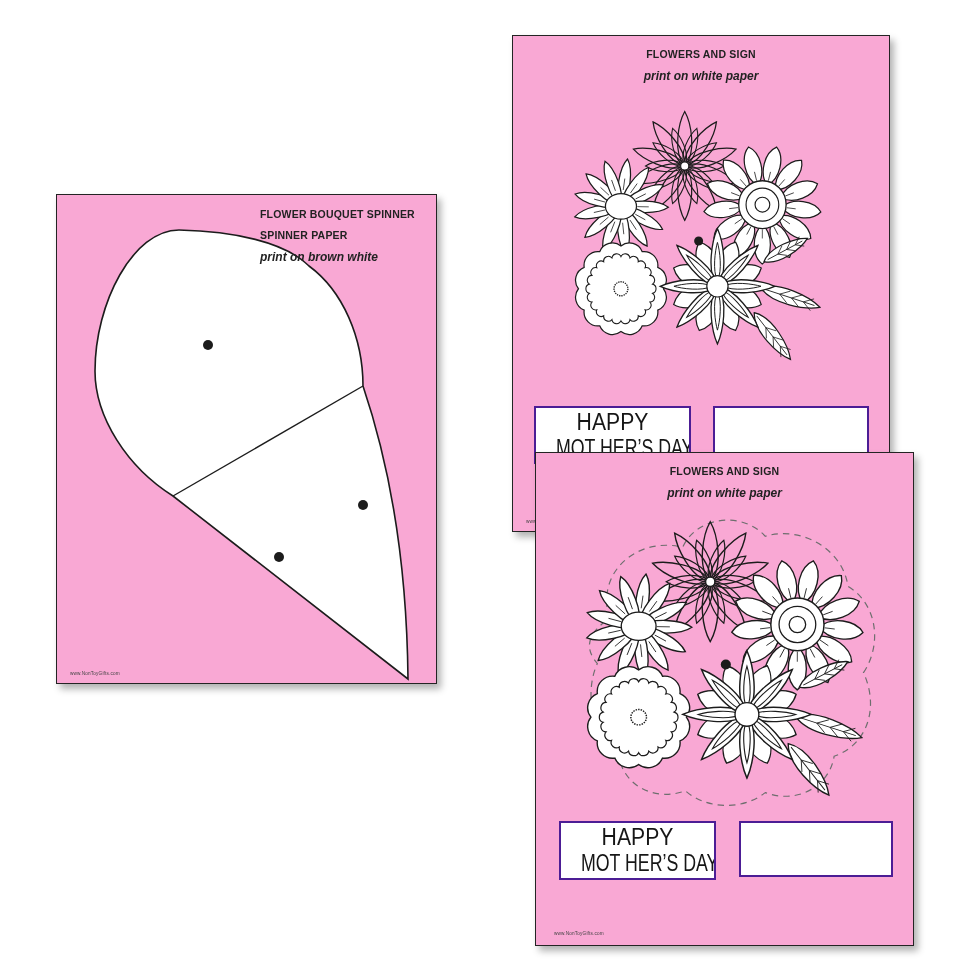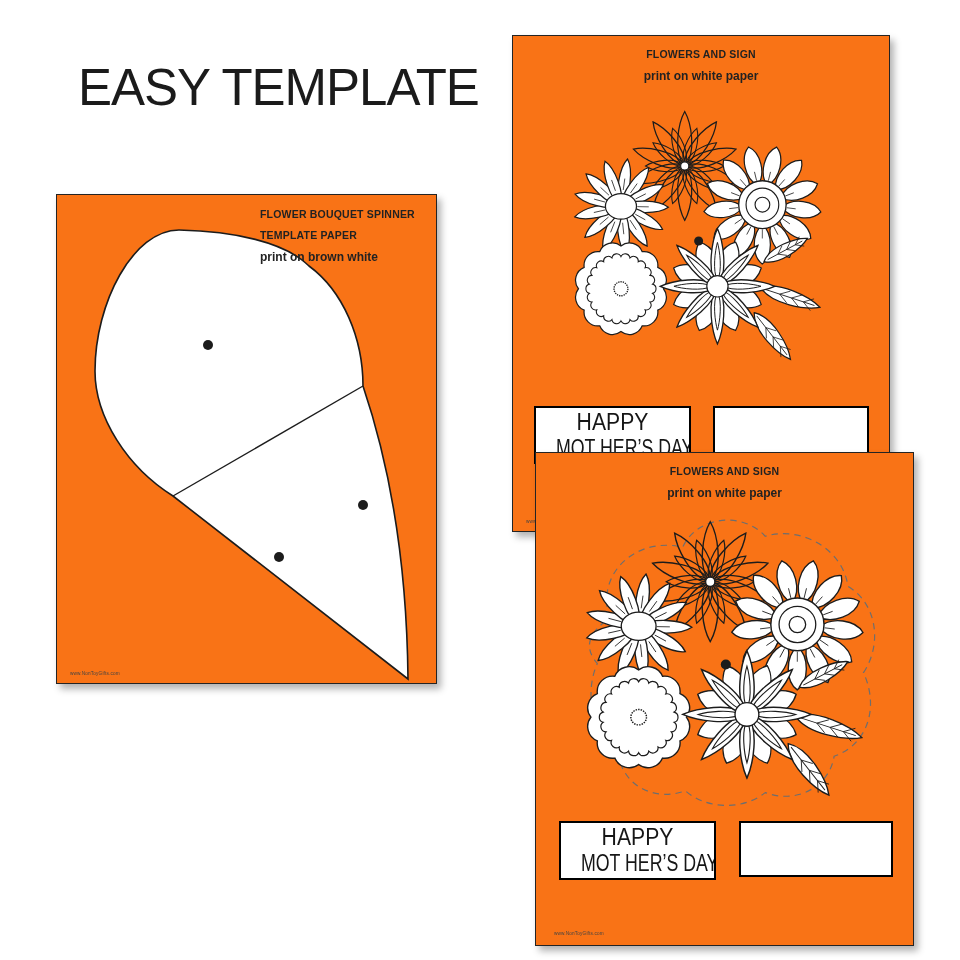--- a/index.html
+++ b/index.html
@@ -1,64 +1,63 @@
 <!DOCTYPE html>
 <html><head>
 <meta charset="utf-8">
 <style>
   html,body{margin:0;padding:0;background:#ffffff;}
   .board{position:relative;width:960px;height:960px;background:#ffffff;overflow:hidden;
          font-family:"Liberation Sans",sans-serif;color:#1c1c1c;}
   .main-title{position:absolute;left:78px;top:58px;margin:0;font-size:51px;font-weight:500;
               letter-spacing:-1px;color:#1b1b1b;font-family:"Liberation Sans",sans-serif;}
-  .sheet{position:absolute;background:#f97316;border:1.5px solid #242424;
+  .sheet{position:absolute;background:#f9a8d4;border:1.5px solid #242424;
          box-shadow:4px 5px 7px rgba(0,0,0,.30);}
   .sheet-spinner{left:56px;top:194px;width:379px;height:488px;z-index:1;}
   .sheet-ftop{left:512px;top:35px;width:376px;height:495px;z-index:2;}
   .sheet-fbot{left:535px;top:452px;width:377px;height:492px;z-index:3;}
   .fill-svg{position:absolute;left:0;top:0;width:100%;height:100%;}
   .spin-head{position:absolute;left:203px;top:9px;width:176px;text-align:left;}
   .h-caps{font-size:10.5px;font-weight:700;line-height:21px;letter-spacing:.2px;color:#222;}
-  .h-print{font-size:12px;font-weight:700;line-height:22px;color:#222;}
+  .h-print{font-size:12px;font-weight:700;line-height:22px;color:#222;font-style:italic;}
   .f-head{position:absolute;top:9px;left:0;right:0;text-align:center;}
   .f-head .h-caps{line-height:19px;}
   .f-head .h-print{line-height:25px;}
   .sheet-ftop .bouquet{position:absolute;left:45px;top:64px;width:278px;height:272px;}
   .sheet-fbot .bouquet{position:absolute;left:32px;top:56px;width:312px;height:300px;}
-  .sign{position:absolute;border:2px solid #000000;background:#fff;overflow:hidden;}
+  .sign{position:absolute;border:2px solid #4c1d95;background:#fff;overflow:hidden;}
   .sheet-ftop .sign-left {left:21px;top:370px;width:153px;height:54px;}
   .sheet-ftop .sign-right{left:200px;top:370px;width:152px;height:52px;}
   .sheet-fbot .sign-left {left:23px;top:368px;width:153px;height:55px;}
   .sheet-fbot .sign-right{left:203px;top:368px;width:150px;height:52px;}
   .sign-l1{font-size:23px;line-height:26px;margin-top:1px;text-align:center;
            transform:scaleX(.92);transform-origin:50% 50%;white-space:nowrap;color:#161616;}
   .sign-l2{font-size:24px;line-height:26px;text-align:center;transform:scaleX(.74);
            transform-origin:50% 50%;white-space:nowrap;color:#161616;}
   .url{position:absolute;left:13px;bottom:7px;font-size:6px;color:#444;
        transform:scale(.78);transform-origin:left bottom;letter-spacing:.2px;}
   .sheet-fbot .url{left:18px;bottom:9px;}
 </style>
 </head>
 <body>
 
 <div class="board">
 
-  <h1 class="main-title">EASY TEMPLATE</h1>
 
   <section class="sheet sheet-spinner">
     <svg id="spinner-svg" class="fill-svg" viewBox="0 0 379 488" preserveAspectRatio="none">
         <path d="M116,301 C70,272 38,222 38,176 C38,108 76,35 122,35 C176,36 228,47 252,71 C286,96 306,143 306,191 C336,280 350,380 351,484 L116,301 Z" fill="#fff" stroke="#1c1c1c" stroke-width="1.6"></path>
         <path d="M116,301 L306,191" fill="none" stroke="#1c1c1c" stroke-width="1.4"></path>
         <circle cx="151" cy="150" r="5" fill="#1c1c1c"></circle>
         <circle cx="306" cy="310" r="5" fill="#1c1c1c"></circle>
         <circle cx="222" cy="362" r="5" fill="#1c1c1c"></circle>
       </svg>
     <div class="spin-head">
       <div class="h-caps">FLOWER BOUQUET SPINNER</div>
-      <div class="h-caps">TEMPLATE PAPER</div>
+      <div class="h-caps">SPINNER PAPER</div>
       <div class="h-print">print on brown white</div>
     </div>
     <div class="url">www.NonToyGifts.com</div>
   </section>
 
   <section class="sheet sheet-ftop">
     <div class="f-head">
       <div class="h-caps">FLOWERS AND SIGN</div>
       <div class="h-print">print on white paper</div>
     </div>

